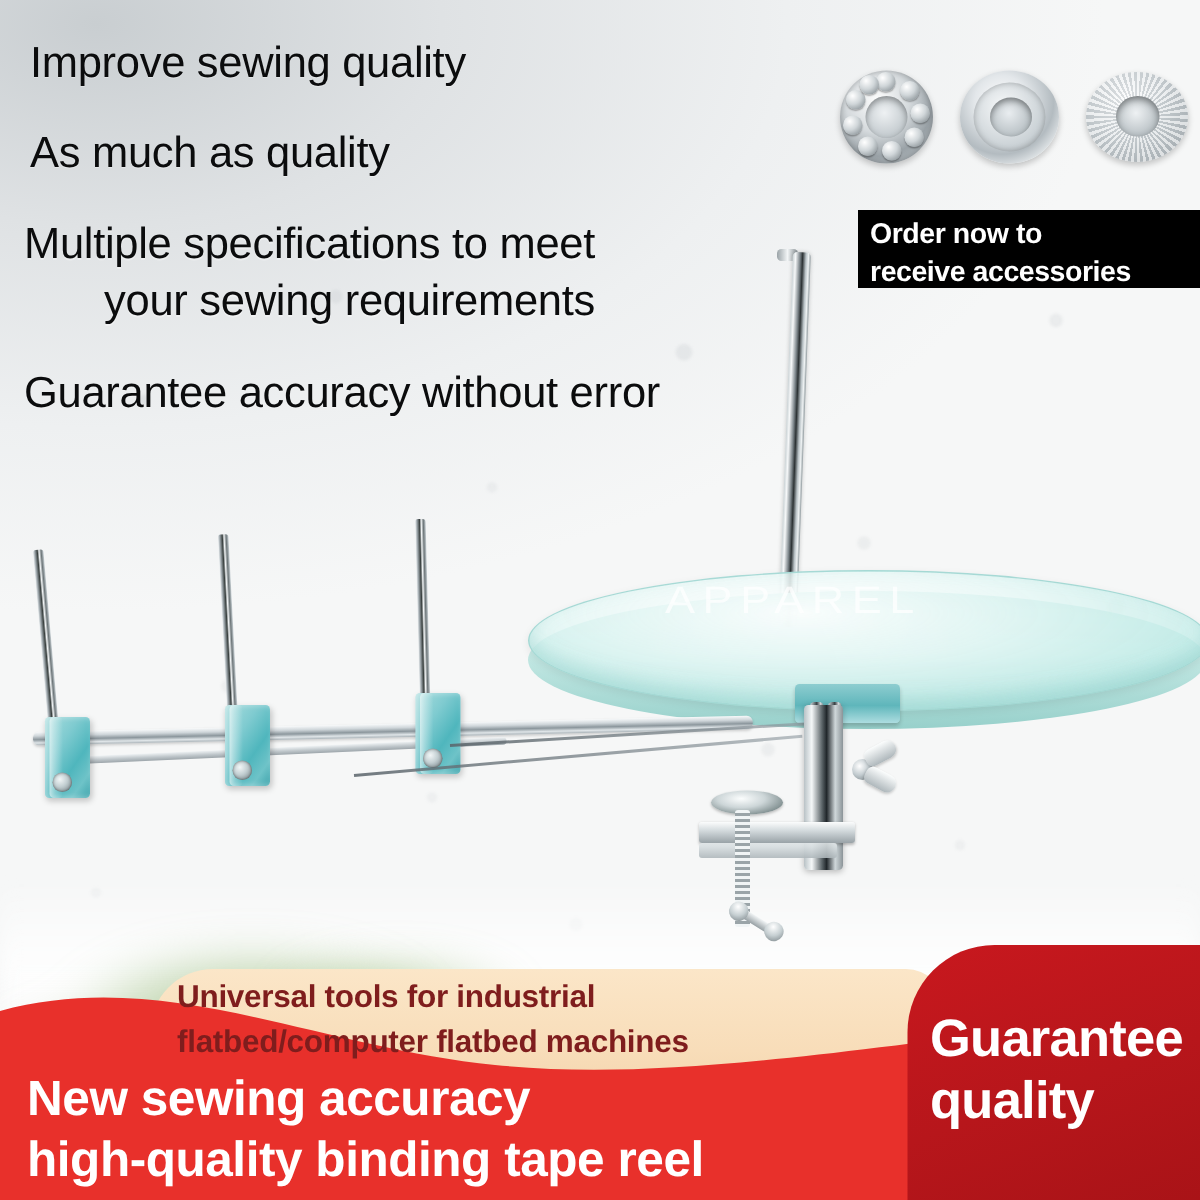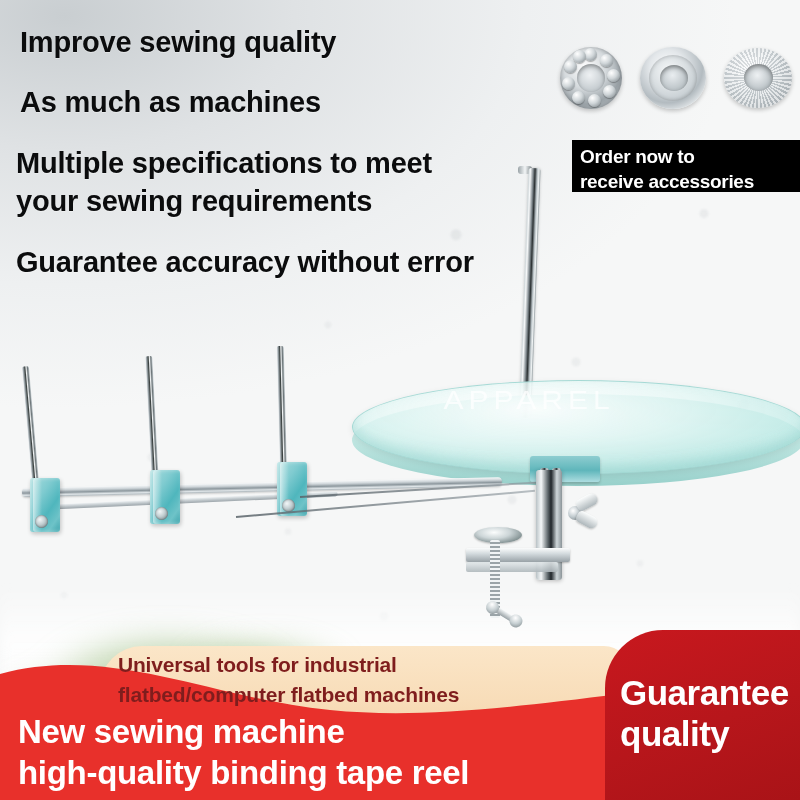--- a/index.html
+++ b/index.html
@@ -352,24 +352,25 @@
     width: 29px; height: 27px;
     border-radius: 50%;
     background: radial-gradient(circle at 46% 42%, #eef1f3, #b8c0c4 70%, #868e93 100%);
     box-shadow: inset 0 2px 5px rgba(0,0,0,.42);
   }
 
   
   .headline {
     position: absolute;
     color: #0b0c0d;
-    font-weight: 700;
+    font-weight: 400;
     letter-spacing: -0.2px;
     text-shadow: 0 1px 0 rgba(255,255,255,.35);
     white-space: pre-line;
+    text-align: right;
   }
   #h1 { left: 20px;  top: 26px;  font-size: 29px; }
   #h2 { left: 20px;  top: 86px;  font-size: 29px; }
   #h3 { left: 16px;  top: 144px; font-size: 29px; line-height: 1.32; }
   #h4 { left: 16px;  top: 246px; font-size: 29px; }
 
   
   .badge-black {
     position: absolute;
     left: 572px; top: 140px;
@@ -516,37 +517,37 @@
     <div class="clamp-pad"></div>
     <div class="clamp-screw"></div>
     <div class="clamp-handle">
       <div class="bar"></div>
       <div class="knob k1"></div>
       <div class="knob k2"></div>
     </div>
   </div>
 
   <div class="headline" id="h1">Improve sewing quality</div>
-  <div class="headline" id="h2">As much as machines</div>
+  <div class="headline" id="h2">As much as quality</div>
   <div class="headline" id="h4">Guarantee accuracy without error</div>
   <div class="headline" id="h3">Multiple specifications to meet
 your sewing requirements</div>
 
   <div class="badge-black">Order now to
 receive accessories</div>
 
   <div class="panel-cream"></div>
 
   <svg class="red-wave" viewBox="0 0 800 160" preserveAspectRatio="none">
     <path d="M0,34 C110,4 210,58 330,70 C440,81 560,62 800,30 L800,160 L0,160 Z" fill="#e8302b"></path>
   </svg>
 
   <div class="panel-cream-text">Universal tools for industrial
 flatbed/computer flatbed machines</div>
 
   <div class="red-right"></div>
   <div class="red-right-text">Guarantee
 quality</div>
 
-  <div class="red-title">New sewing machine
+  <div class="red-title">New sewing accuracy
 high-quality binding tape reel</div>
 
 </div>
 
 </body></html>

